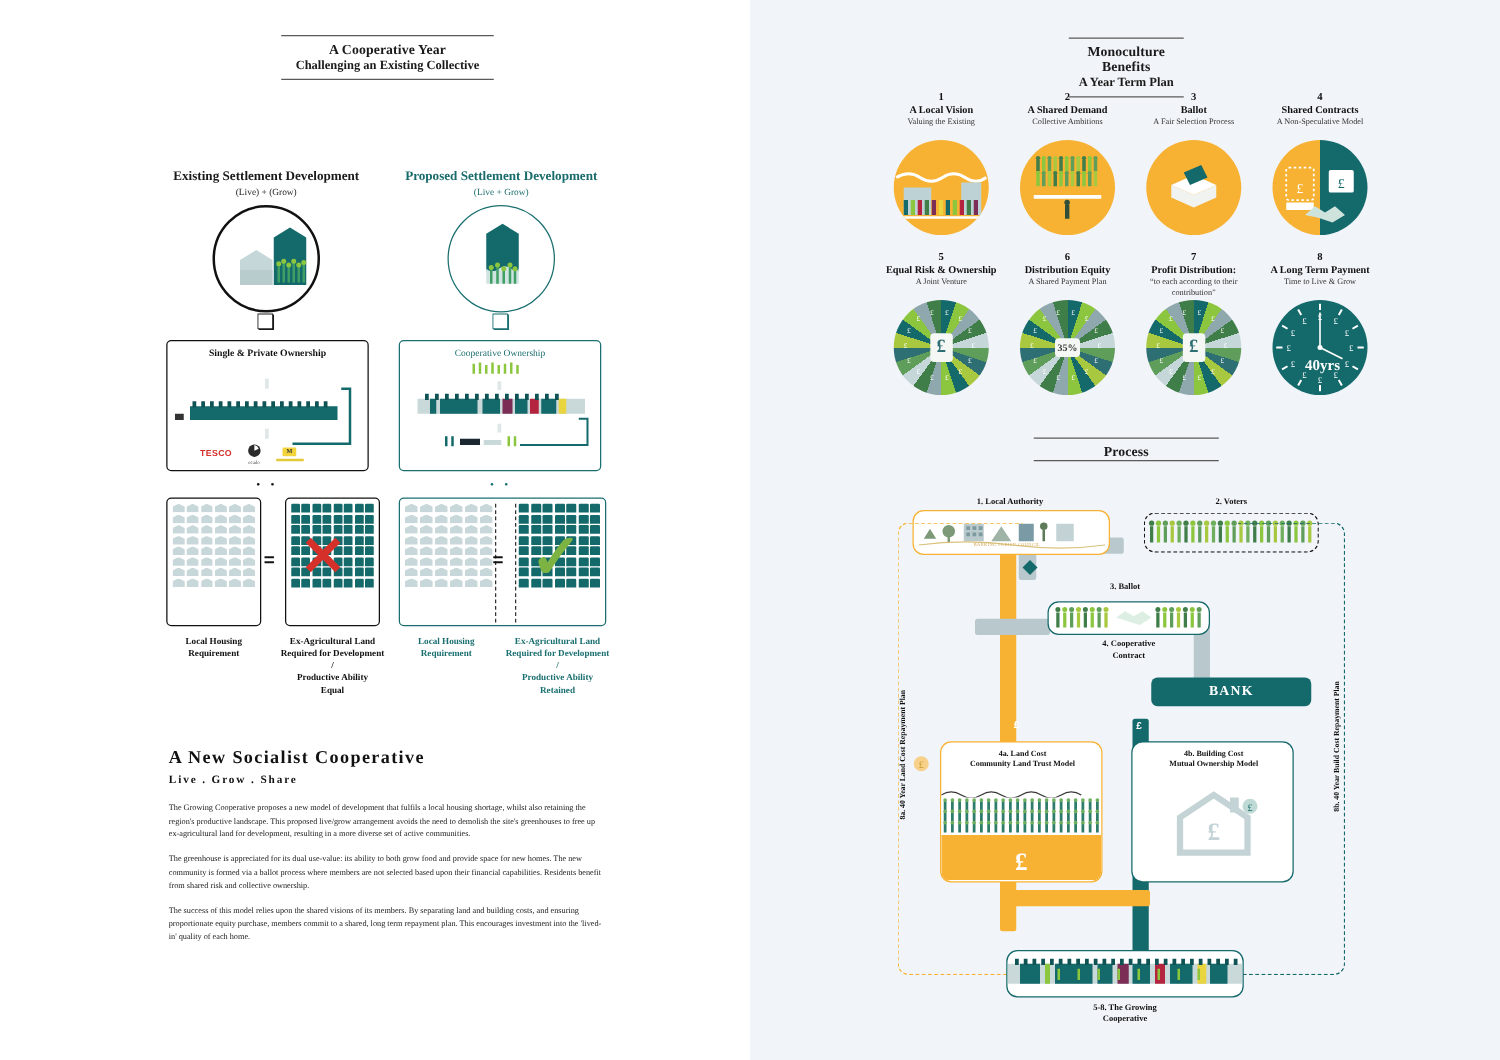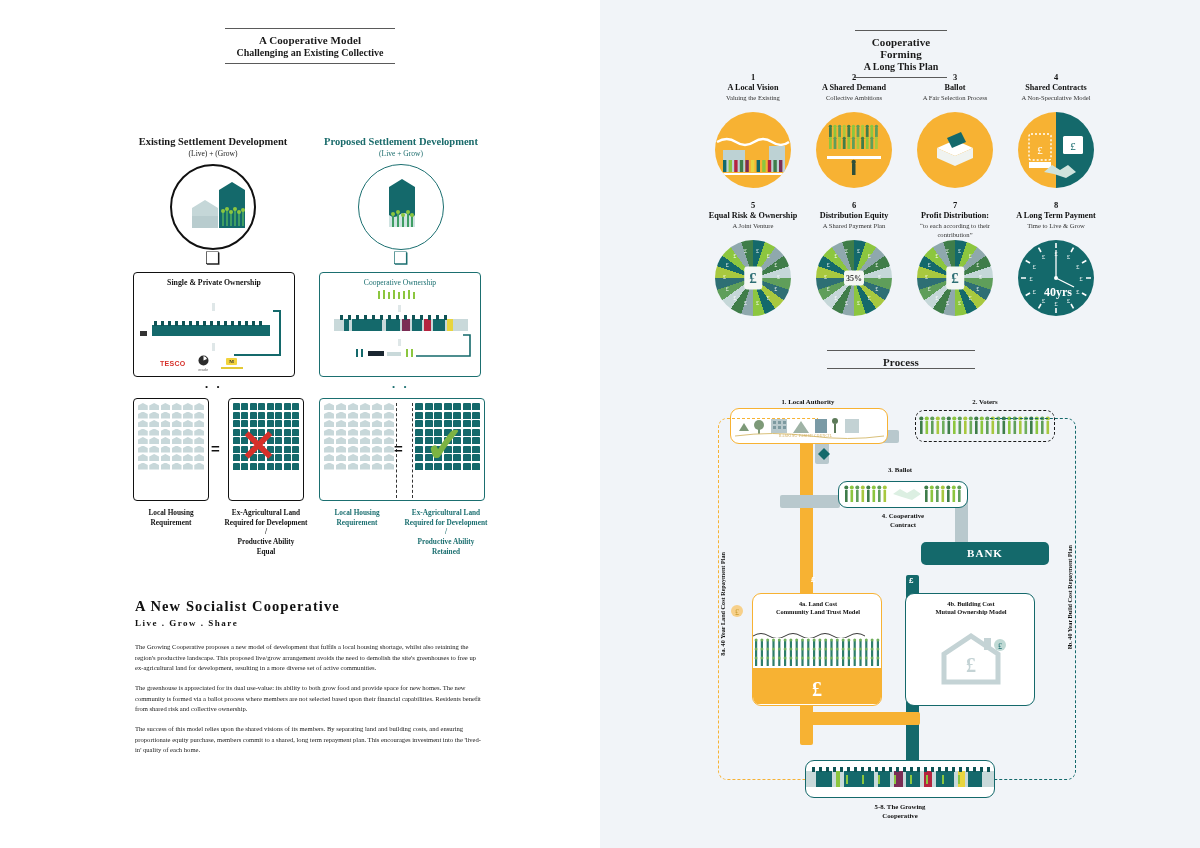--- a/index.html
+++ b/index.html
@@ -97,21 +97,21 @@
 </style>
 </head>
 <body>
 
 <div class="page">
 
   <div class="left">
 
     <div class="rule-block title-main">
       <div class="hr"></div>
-      <div class="t1">A Cooperative Model</div>
+      <div class="t1">A Cooperative Year</div>
       <div class="t2">Challenging an Existing Collective</div>
       <div class="hr"></div>
     </div>
 
     <div class="colhead" id="ch-left">
       <div class="h">Existing Settlement Development</div>
       <div class="s">(Live) + (Grow)</div>
     </div>
     <div class="colhead" id="ch-right">
       <div class="h">Proposed Settlement Development</div>
@@ -527,22 +527,22 @@
         <p>The Growing Cooperative proposes a new model of development that fulfils a local housing shortage, whilst also retaining the region's productive landscape. This proposed live/grow arrangement avoids the need to demolish the site's greenhouses to free up ex-agricultural land for development, resulting in a more diverse set of active communities.</p>
         <p>The greenhouse is appreciated for its dual use-value: its ability to both grow food and provide space for new homes. The new community is formed via a ballot process where members are not selected based upon their financial capabilities. Residents benefit from shared risk and collective ownership.</p>
         <p>The success of this model relies upon the shared visions of its members. By separating land and building costs, and ensuring proportionate equity purchase, members commit to a shared, long term repayment plan. This encourages investment into the 'lived-in' quality of each home.</p>
       </div>
   </div>
 
   <div class="right">
 
     <div class="rule-block title-ben">
       <div class="hr"></div>
-      <div class="t1">Cooperative Forming</div>
-      <div class="t2">A Long This Plan</div>
+      <div class="t1">Monoculture Benefits</div>
+      <div class="t2">A Year Term Plan</div>
       <div class="hr"></div>
     </div>
 
     <div id="benefit-labels">
         <div class="benefit" style="left: 100px; top: 72px;">
           <div class="num">1</div>
           <div class="nm">A Local Vision</div>
           <div class="sub">Valuing the Existing</div>
         </div>
         <div class="benefit" style="left: 201px; top: 72px;">

